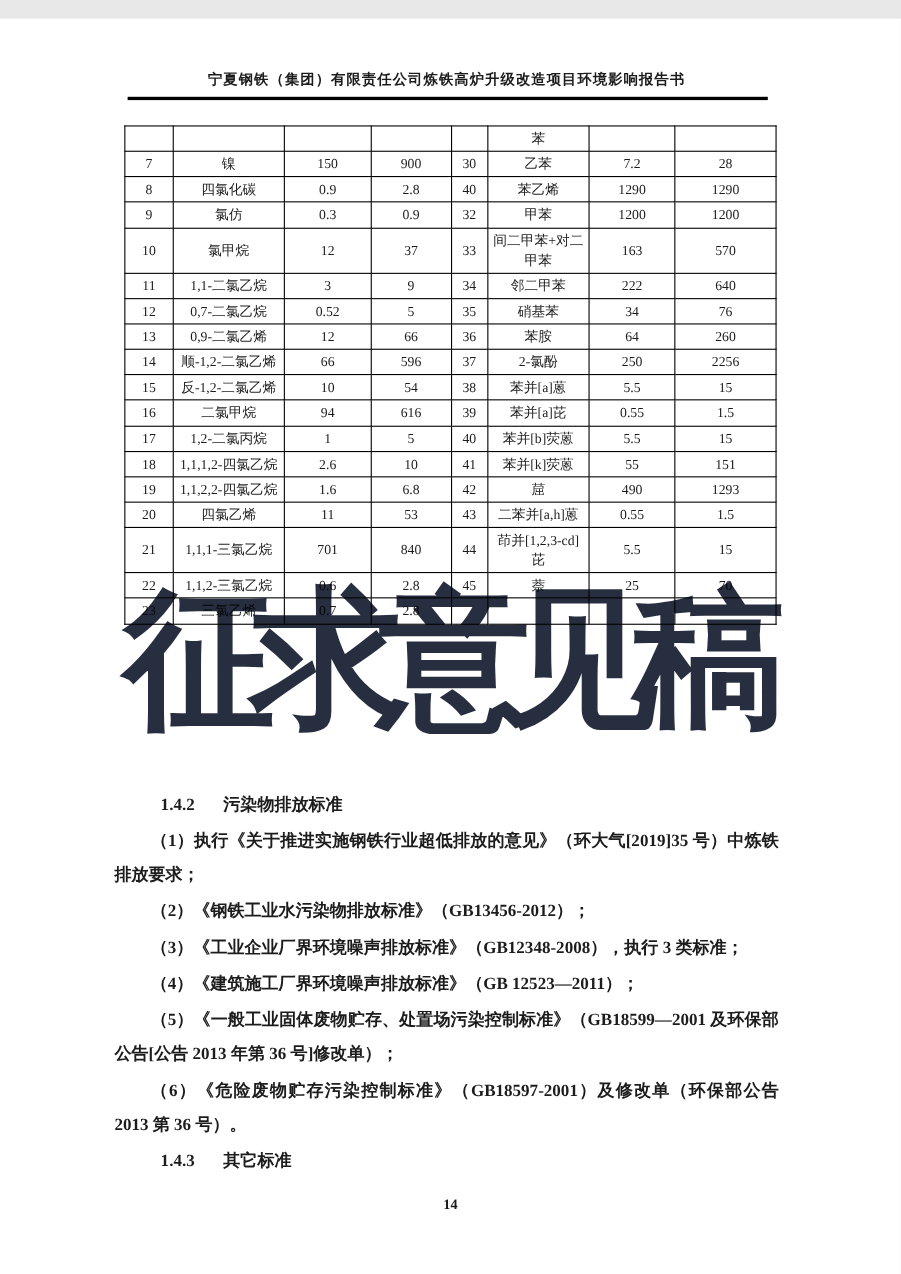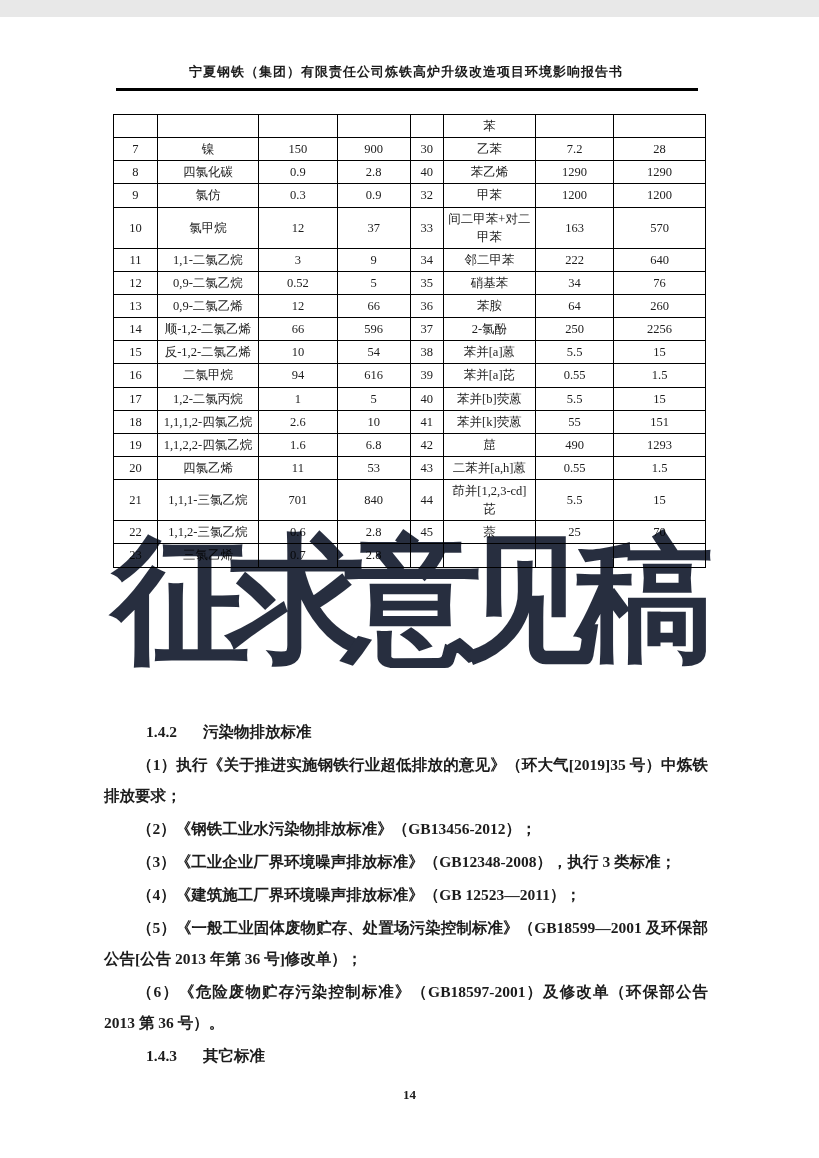--- a/index.html
+++ b/index.html
@@ -177,21 +177,21 @@
           <td>1,1-二氯乙烷</td>
           <td>3</td>
           <td>9</td>
           <td>34</td>
           <td>邻二甲苯</td>
           <td>222</td>
           <td>640</td>
         </tr>
         <tr>
           <td>12</td>
-          <td>0,9-二氯乙烷</td>
+          <td>0,7-二氯乙烷</td>
           <td>0.52</td>
           <td>5</td>
           <td>35</td>
           <td>硝基苯</td>
           <td>34</td>
           <td>76</td>
         </tr>
         <tr>
           <td>13</td>
           <td>0,9-二氯乙烯</td>

